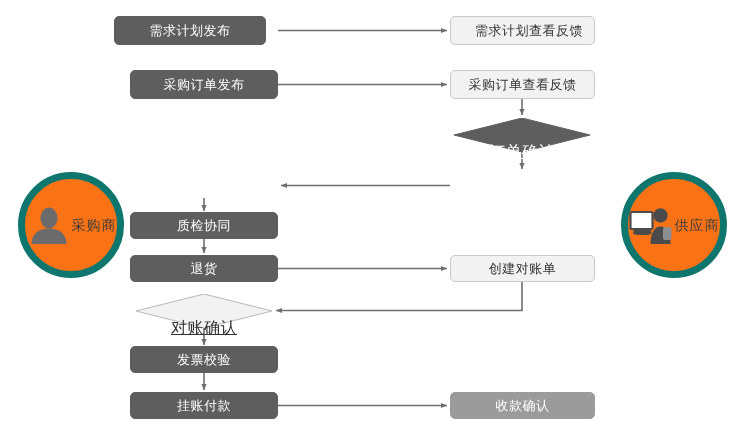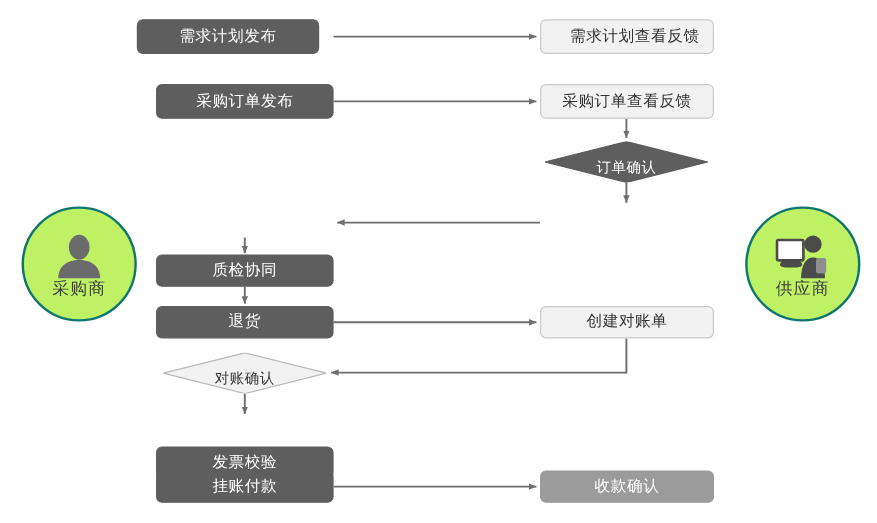--- a/index.html
+++ b/index.html
@@ -53,44 +53,45 @@
   }
   .diamond svg {
     position: absolute;
     left: 0;
     top: 0;
     display: block;
   }
   .diamond .dlabel {
     position: absolute;
     left: 0;
-    top: 4px;
+    top: 17px;
     width: 100%;
     height: 100%;
     display: flex;
     align-items: center;
     justify-content: center;
-    font-size: 12px;
+    font-size: 16px;
     letter-spacing: 0.5px;
     white-space: nowrap;
     user-select: none;
+    text-decoration: underline;
   }
   .diamond.dark .dlabel { color: #ffffff; }
   .diamond.light .dlabel { color: #333333; }
 
   
   .actor {
     position: absolute;
     width: 92px;
     height: 92px;
     border-radius: 50%;
-    background: #bef264;
-    border: 2px solid #0f766e;
-    display: flex;
-    flex-direction: column;
+    background: #f97316;
+    border: 7px solid #0f766e;
+    display: flex;
+    flex-direction: row;
     align-items: center;
     justify-content: center;
     user-select: none;
   }
   .actor .glyph {
     width: 46px;
     height: 40px;
     display: flex;
     align-items: flex-end;
     justify-content: center;
@@ -222,21 +223,21 @@
     <span>创建对账单</span>
   </div>
 
   <div class="diamond light" style="left:136px; top:294px; width:136px; height:34px;">
     <svg width="136" height="34" viewBox="0 0 136 34" xmlns="http://www.w3.org/2000/svg">
       <polygon points="68,0 136,17 68,34 0,17" fill="#f2f2f2" stroke="#b9b9b9" stroke-width="1"></polygon>
     </svg>
     <div class="dlabel">对账确认</div>
   </div>
 
-  <div class="node dark" style="left:130px; top:346px; width:148px; height:27px;margin-top:26px;">
+  <div class="node dark" style="left:130px; top:346px; width:148px; height:27px;">
     <span>发票校验</span>
   </div>
 
   <div class="node dark" style="left:130px; top:392px; width:148px; height:27px;">
     <span>挂账付款</span>
   </div>
 
   <div class="node mid" style="left:450px; top:392px; width:145px; height:27px;">
     <span>收款确认</span>
   </div>

